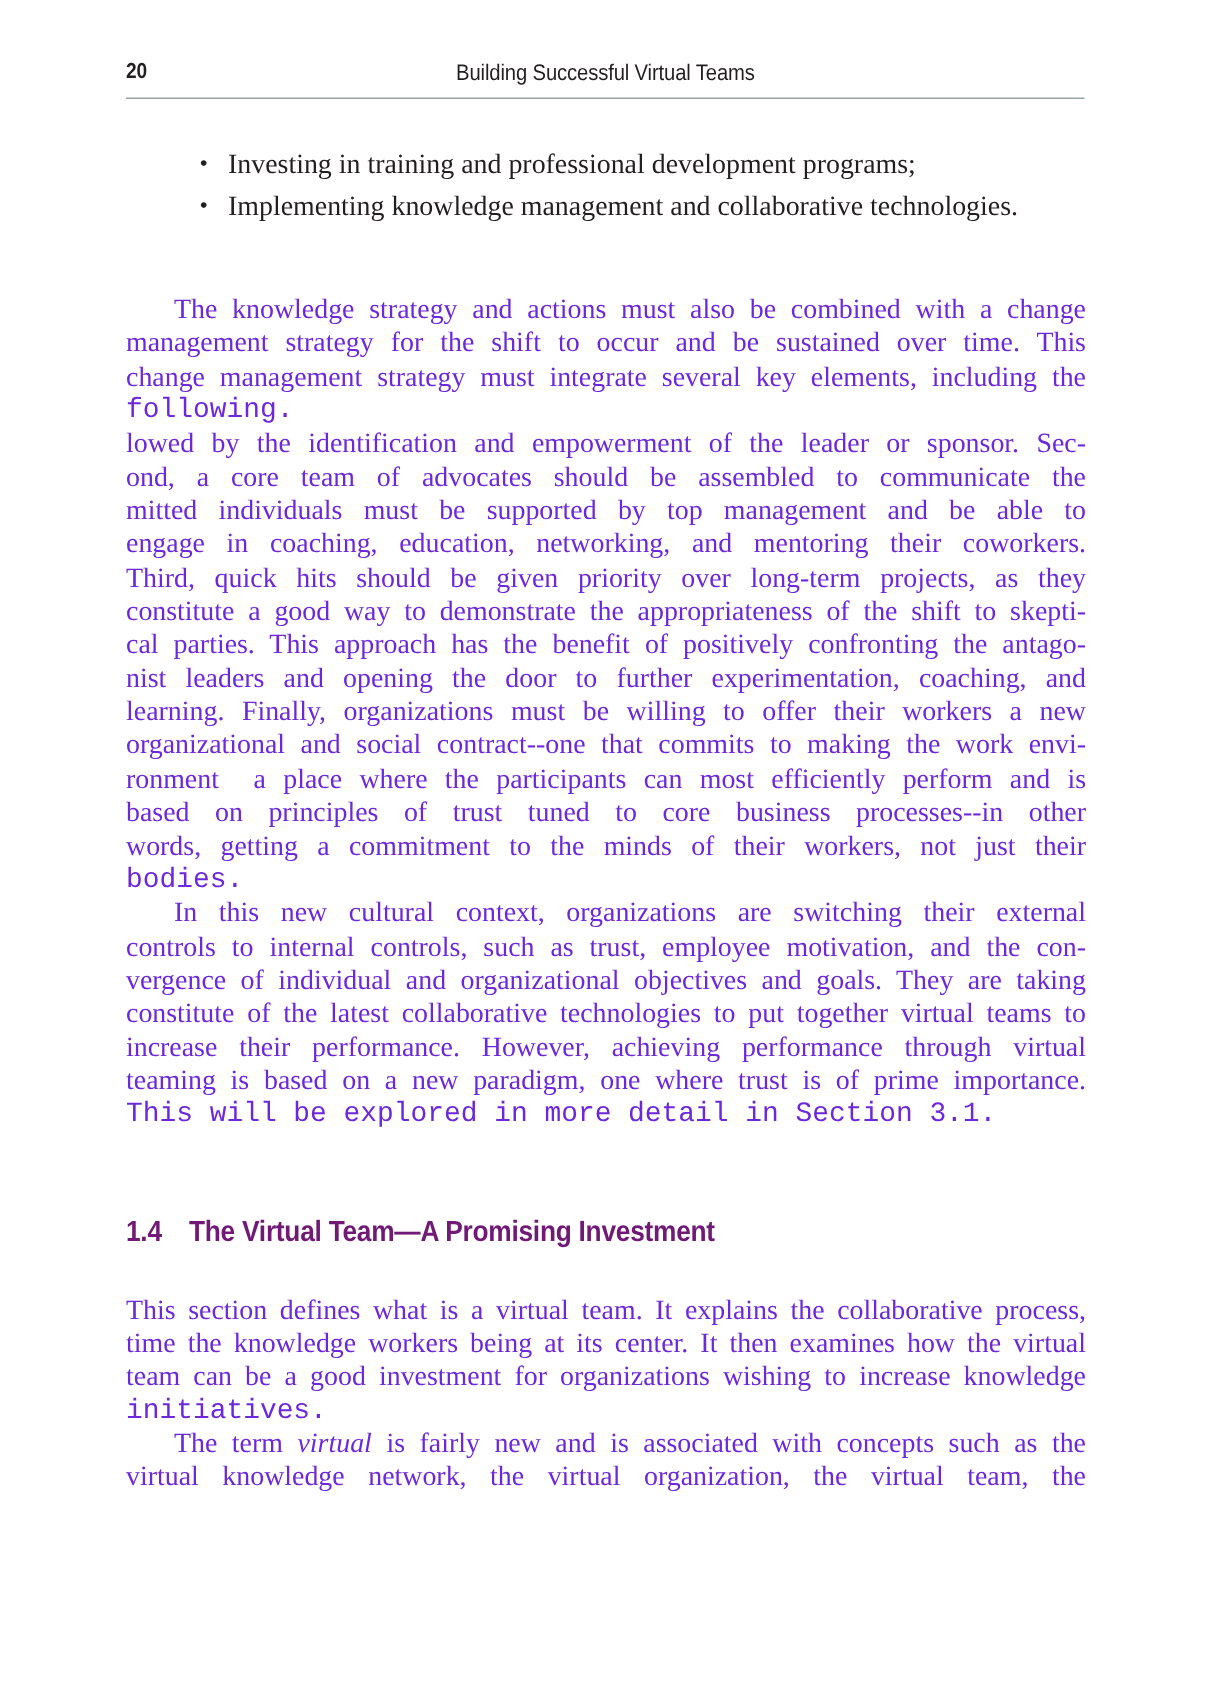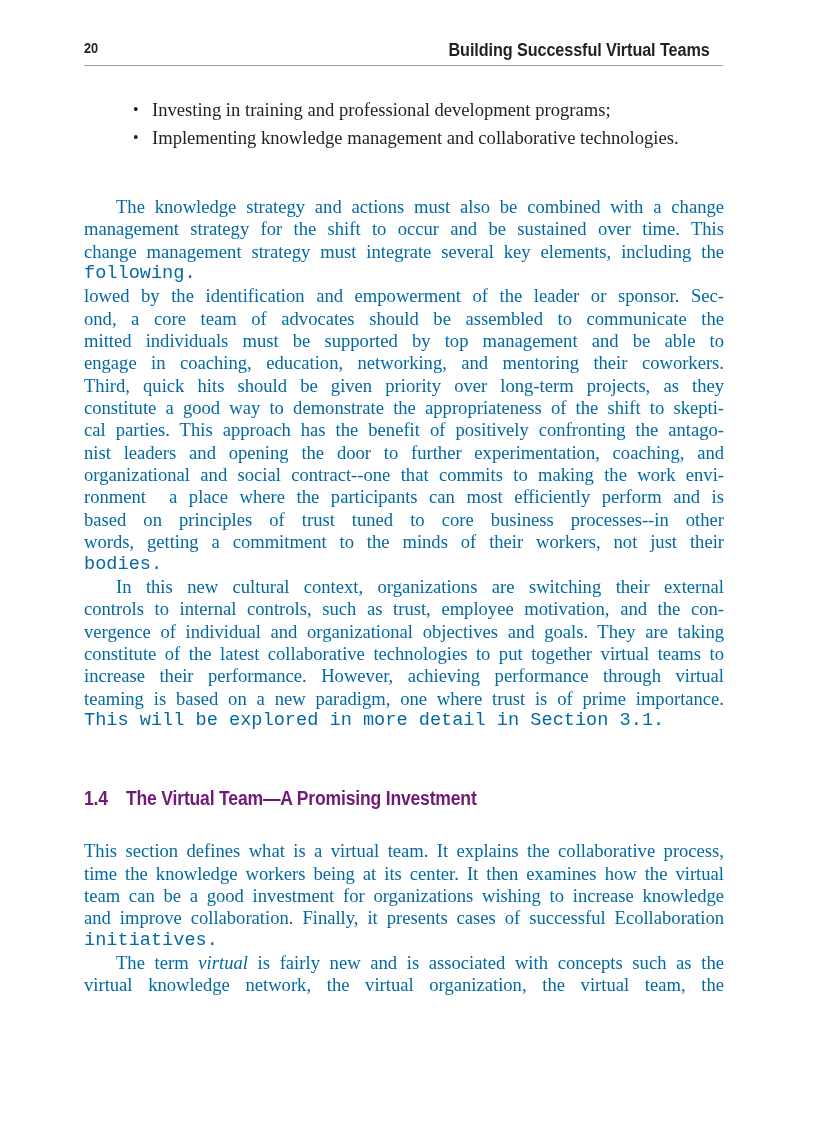--- a/index.html
+++ b/index.html
@@ -40,24 +40,24 @@
     letter-spacing: -0.2px;
     color: #231f20;
     transform: scaleX(0.88);
     transform-origin: left center;
   }
   .header-title {
     position: absolute;
     left: 0;
     top: 0;
     width: 640px;
-    text-align: right;
+    text-align: center;
     font-family: "Liberation Sans", "DejaVu Sans", sans-serif;
-    font-weight: 700;
-    font-size: 18px;
+    font-weight: 400;
+    font-size: 15px;
     letter-spacing: -0.1px;
     color: #231f20;
   }
   .header-title span {
     display: inline-block;
     transform: scaleX(0.9);
     transform-origin: center center;
   }
   .header-rule {
     position: absolute;
@@ -92,21 +92,21 @@
     position: absolute;
     left: 49px;
     top: 0;
     font-size: 16px;
     line-height: 28px;
   }
 
   .para {
     font-size: 18.6px;
     line-height: 22.35px;
-    color: #0369a1;
+    color: #6d28d9;
     margin: 0;
   }
   
   .line {
     display: block;
     text-align: justify;
     text-align-last: justify;
     white-space: pre-wrap;
   }
   .line.last,
@@ -179,20 +179,21 @@
 
     <p class="para">
       <span class="line">lowed by the identification and empowerment of the leader or sponsor. Sec-</span>
       <span class="line">ond, a core team of advocates should be assembled to communicate the</span>
       <span class="line">mitted individuals must be supported by top management and be able to</span>
       <span class="line">engage in coaching, education, networking, and mentoring their coworkers.</span>
       <span class="line">Third, quick hits should be given priority over long-term projects, as they</span>
       <span class="line">constitute a good way to demonstrate the appropriateness of the shift to skepti-</span>
       <span class="line">cal parties. This approach has the benefit of positively confronting the antago-</span>
       <span class="line">nist leaders and opening the door to further experimentation, coaching, and</span>
+      <span class="line">learning. Finally, organizations must be willing to offer their workers a new</span>
       <span class="line">organizational and social contract--one that commits to making the work envi-</span>
       <span class="line">ronment  a place where the participants can most efficiently perform and is</span>
       <span class="line">based on principles of trust tuned to core business processes--in other</span>
       <span class="line">words, getting a commitment to the minds of their workers, not just their</span>
       <span class="line last">bodies.</span>
     </p>
 
     <p class="para">
       <span class="line indent">In this new cultural context, organizations are switching their external</span>
       <span class="line">controls to internal controls, such as trust, employee motivation, and the con-</span>
@@ -206,21 +207,20 @@
     <div class="gap-before-heading"></div>
 
     <div class="section-heading"><span class="num">1.4</span>   <span class="title">The Virtual Team—A Promising Investment</span></div>
 
     <div class="gap-after-heading"></div>
 
     <p class="para">
       <span class="line">This section defines what is a virtual team. It explains the collaborative process,</span>
       <span class="line">time the knowledge workers being at its center. It then examines how the virtual</span>
       <span class="line">team can be a good investment for organizations wishing to increase knowledge</span>
-      <span class="line">and improve collaboration. Finally, it presents cases of successful Ecollaboration</span>
       <span class="line last">initiatives.</span>
     </p>
 
     <p class="para">
       <span class="line indent"><span>The term </span><em>virtual</em><span> is fairly new and is associated with concepts such as the</span></span>
       <span class="line">virtual knowledge network, the virtual organization, the virtual team, the</span>
     </p>
 
   </div>
 </div>

